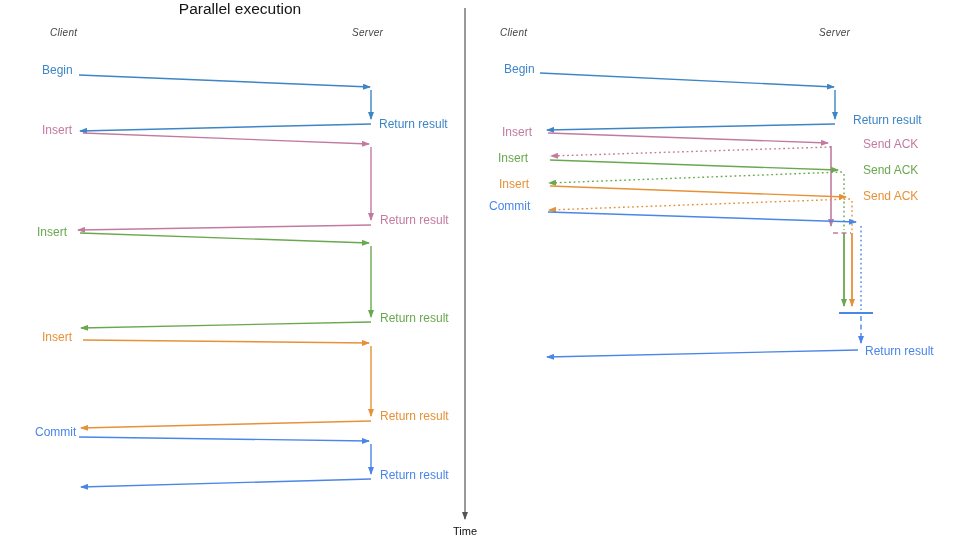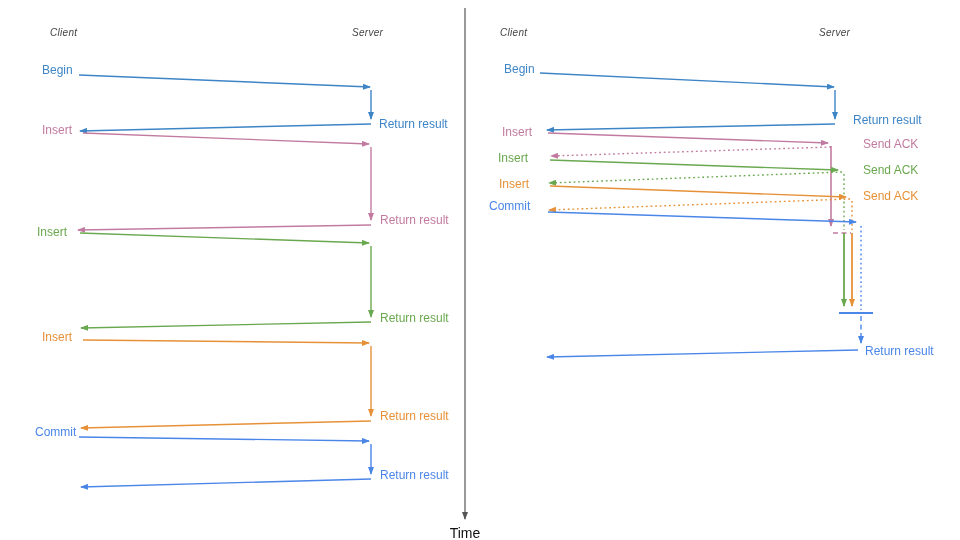--- a/index.html
+++ b/index.html
@@ -6,21 +6,21 @@
   #stage{position:relative;width:960px;height:540px;overflow:hidden;background:#fff;
          font-family:"Liberation Sans", sans-serif;}
   #svg{position:absolute;left:0;top:0;width:960px;height:540px;}
   #labels{position:absolute;left:0;top:0;width:960px;height:540px;pointer-events:none;}
   .lbl{position:absolute;font-size:12px;line-height:13px;white-space:nowrap;}
   .hdr{font-size:10px;line-height:15px;font-style:italic;letter-spacing:.3px;}
   .title{position:absolute;font-size:15.5px;line-height:18px;color:#141414;text-align:center;}
   #seq-title{left:0;top:502;width:480px;}
   #par-title{left:480;top:506;width:480px;}
   #time-label{position:absolute;left:440px;top:525px;width:50px;text-align:center;
-              font-size:14px;color:#111;}
+              font-size:11px;color:#111;}
 </style>
 </head>
 <body>
 
 <div id="stage">
   <svg id="svg" viewBox="0 0 960 540">
     <defs id="defs">
         <marker id="arr0" viewBox="0 0 8 6" refX="7" refY="3" markerWidth="8" markerHeight="6" markerUnits="userSpaceOnUse" orient="auto">
           <path d="M0,0 L8,3 L0,6 Z" fill="#555555"></path>
         </marker>
@@ -108,14 +108,15 @@
         <div class="lbl" style="left: 502px; top: 126px; color: rgb(194, 123, 160);">Insert</div>
         <div class="lbl" style="left: 863px; top: 138px; color: rgb(194, 123, 160);">Send ACK</div>
         <div class="lbl" style="left: 498px; top: 152px; color: rgb(106, 168, 79);">Insert</div>
         <div class="lbl" style="left: 863px; top: 164px; color: rgb(106, 168, 79);">Send ACK</div>
         <div class="lbl" style="left: 499px; top: 178px; color: rgb(230, 145, 56);">Insert</div>
         <div class="lbl" style="left: 863px; top: 190px; color: rgb(230, 145, 56);">Send ACK</div>
         <div class="lbl" style="left: 489px; top: 200px; color: rgb(74, 134, 232);">Commit</div>
         <div class="lbl" style="left: 865px; top: 345px; color: rgb(74, 134, 232);">Return result</div>
       </div>
     </div>
+  <div id="par-title" class="title">Parallel execution</div>
   <div id="time-label">Time</div>
 </div>
 
 </body></html>

